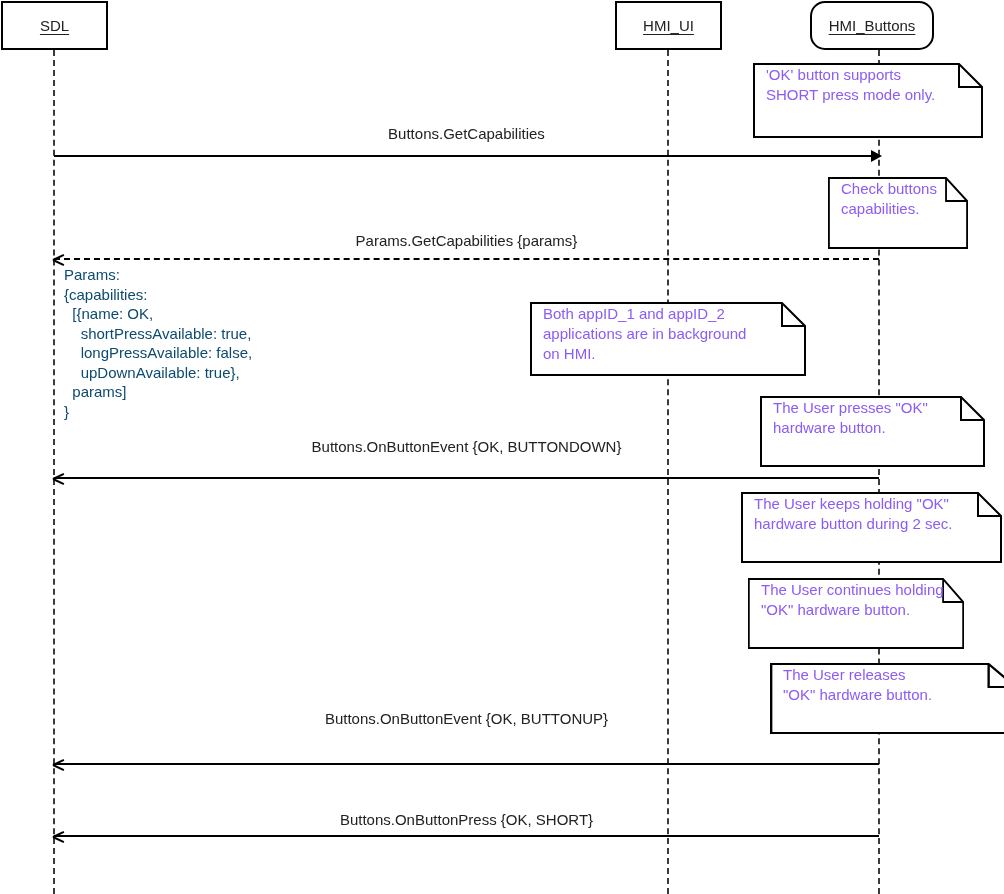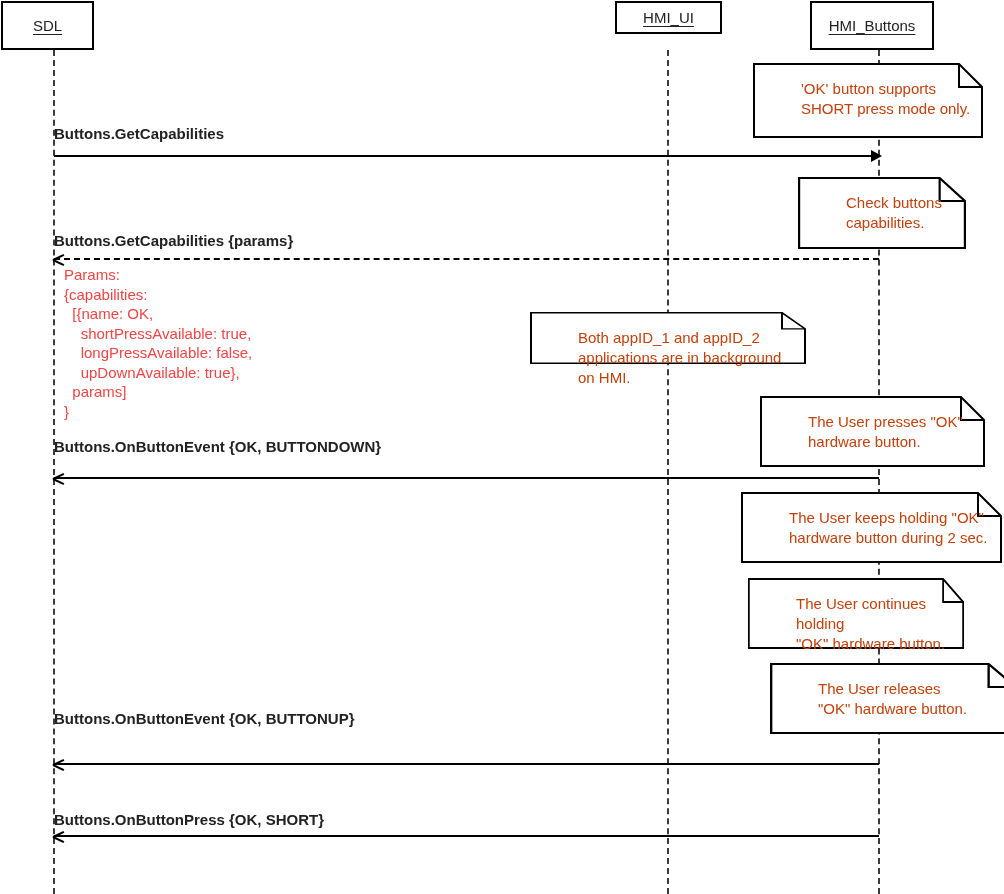--- a/index.html
+++ b/index.html
@@ -84,120 +84,118 @@
   }
   .arrowhead-left-open::before { transform: rotate(-25deg); }
   .arrowhead-left-open::after  { transform: rotate(25deg); }
 
   .msg-label {
     position: absolute;
     font-size: 15px;
     line-height: 17px;
     color: #222222;
     white-space: nowrap;
-    text-align: left;
+    text-align: center;
     z-index: 4;
-    font-weight: bold;
   }
 
   
   .note {
     position: absolute;
     box-sizing: border-box;
     background: #ffffff;
     z-index: 6;
   }
   .note .note-shape {
     position: absolute;
     inset: 0;
     width: 100%;
     height: 100%;
     display: block;
   }
   .note .note-text {
     position: relative;
     z-index: 2;
-    padding: 16px 12px 0 13px;
+    padding: 2px 12px 0 13px;
     font-size: 15px;
     line-height: 20px;
-    color: #c2410c;
+    color: #8b5cf6;
     white-space: pre-line;
-    margin-left: 35px;
   }
 
   
   .params-block {
     position: absolute;
     font-size: 15px;
     line-height: 19.5px;
-    color: #ef4444;
+    color: #0c4a6e;
     white-space: pre;
     z-index: 6;
     background: transparent;
   }
 </style>
 </head>
 <body>
 
 <div id="diagram">
 
   <div id="lifelines-layer">
       <div class="lifeline" style="left: 53px; top: 50px; height: 844px;"></div>
       <div class="lifeline" style="left: 667px; top: 50px; height: 844px;"></div>
       <div class="lifeline" style="left: 878px; top: 50px; height: 844px;"></div>
     </div>
 
   <div id="heads-layer">
-      <div class="lifeline-head" style="left: 1px; top: 1px; width: 93px; height: 49px;">
+      <div class="lifeline-head" style="left: 1px; top: 1px; width: 107px; height: 49px;">
         <span class="head-label">SDL</span>
       </div>
-      <div class="lifeline-head" style="left: 615px; top: 1px; width: 107px; height: 33px;">
+      <div class="lifeline-head" style="left: 615px; top: 1px; width: 107px; height: 49px;">
         <span class="head-label">HMI_UI</span>
       </div>
-      <div class="lifeline-head" style="left: 810px; top: 1px; width: 124px; height: 49px;">
+      <div class="lifeline-head" style="left: 810px; top: 1px; width: 124px; height: 49px; border-radius: 15px;">
         <span class="head-label">HMI_Buttons</span>
       </div>
     </div>
 
   <div id="messages-layer">
       <div class="msg" style="left: 54px; width: 817px; top: 155px;"></div>
       <div class="arrowhead-right" style="left: 871px; top: 150px;"></div>
       <div class="msg-label" style="left: 54px; width: 825px; top: 125px;">Buttons.GetCapabilities</div>
       <div class="msg dashed" style="left: 54px; width: 825px; top: 258px;"></div>
       <div class="arrowhead-left-open" style="left: 53px; top: 253px;"></div>
-      <div class="msg-label" style="left: 54px; width: 825px; top: 232px;">Buttons.GetCapabilities {params}</div>
+      <div class="msg-label" style="left: 54px; width: 825px; top: 232px;">Params.GetCapabilities {params}</div>
       <div class="msg" style="left: 54px; width: 825px; top: 477px;"></div>
       <div class="arrowhead-left-open" style="left: 53px; top: 472px;"></div>
       <div class="msg-label" style="left: 54px; width: 825px; top: 438px;">Buttons.OnButtonEvent {OK, BUTTONDOWN}</div>
       <div class="msg" style="left: 54px; width: 825px; top: 763px;"></div>
       <div class="arrowhead-left-open" style="left: 53px; top: 758px;"></div>
       <div class="msg-label" style="left: 54px; width: 825px; top: 710px;">Buttons.OnButtonEvent {OK, BUTTONUP}</div>
       <div class="msg" style="left: 54px; width: 825px; top: 835px;"></div>
       <div class="arrowhead-left-open" style="left: 53px; top: 830px;"></div>
       <div class="msg-label" style="left: 54px; width: 825px; top: 811px;">Buttons.OnButtonPress {OK, SHORT}</div>
     </div>
 
   <div id="notes-layer">
       <div class="note" style="left: 753px; top: 63px; width: 230px; height: 75px;">
         <svg class="note-shape" viewBox="0 0 230 75" preserveAspectRatio="none">
           <path d="M1,1 L206,1 L229,24 L229,74 L1,74 Z" fill="#ffffff" stroke="#000000" stroke-width="2"></path>
           <path d="M206,1 L206,24 L229,24" fill="none" stroke="#000000" stroke-width="2"></path>
         </svg>
         <div class="note-text">'OK' button supports
 SHORT press mode only.</div>
       </div>
-      <div class="note" style="left: 798px; top: 177px; width: 168px; height: 72px;">
+      <div class="note" style="left: 828px; top: 177px; width: 140px; height: 72px;">
         <svg class="note-shape" viewBox="0 0 153 72" preserveAspectRatio="none">
           <path d="M1,1 L129,1 L152,24 L152,71 L1,71 Z" fill="#ffffff" stroke="#000000" stroke-width="2"></path>
           <path d="M129,1 L129,24 L152,24" fill="none" stroke="#000000" stroke-width="2"></path>
         </svg>
         <div class="note-text">Check buttons
 capabilities.</div>
       </div>
-      <div class="note" style="left: 530px; top: 312px; width: 276px; height: 52px;">
+      <div class="note" style="left: 530px; top: 302px; width: 276px; height: 74px;">
         <svg class="note-shape" viewBox="0 0 276 74" preserveAspectRatio="none">
           <path d="M1,1 L252,1 L275,24 L275,73 L1,73 Z" fill="#ffffff" stroke="#000000" stroke-width="2"></path>
           <path d="M252,1 L252,24 L275,24" fill="none" stroke="#000000" stroke-width="2"></path>
         </svg>
         <div class="note-text">Both appID_1 and appID_2
 applications are in background
 on HMI.</div>
       </div>
       <div class="note" style="left: 760px; top: 396px; width: 225px; height: 71px;">
         <svg class="note-shape" viewBox="0 0 225 71" preserveAspectRatio="none">

